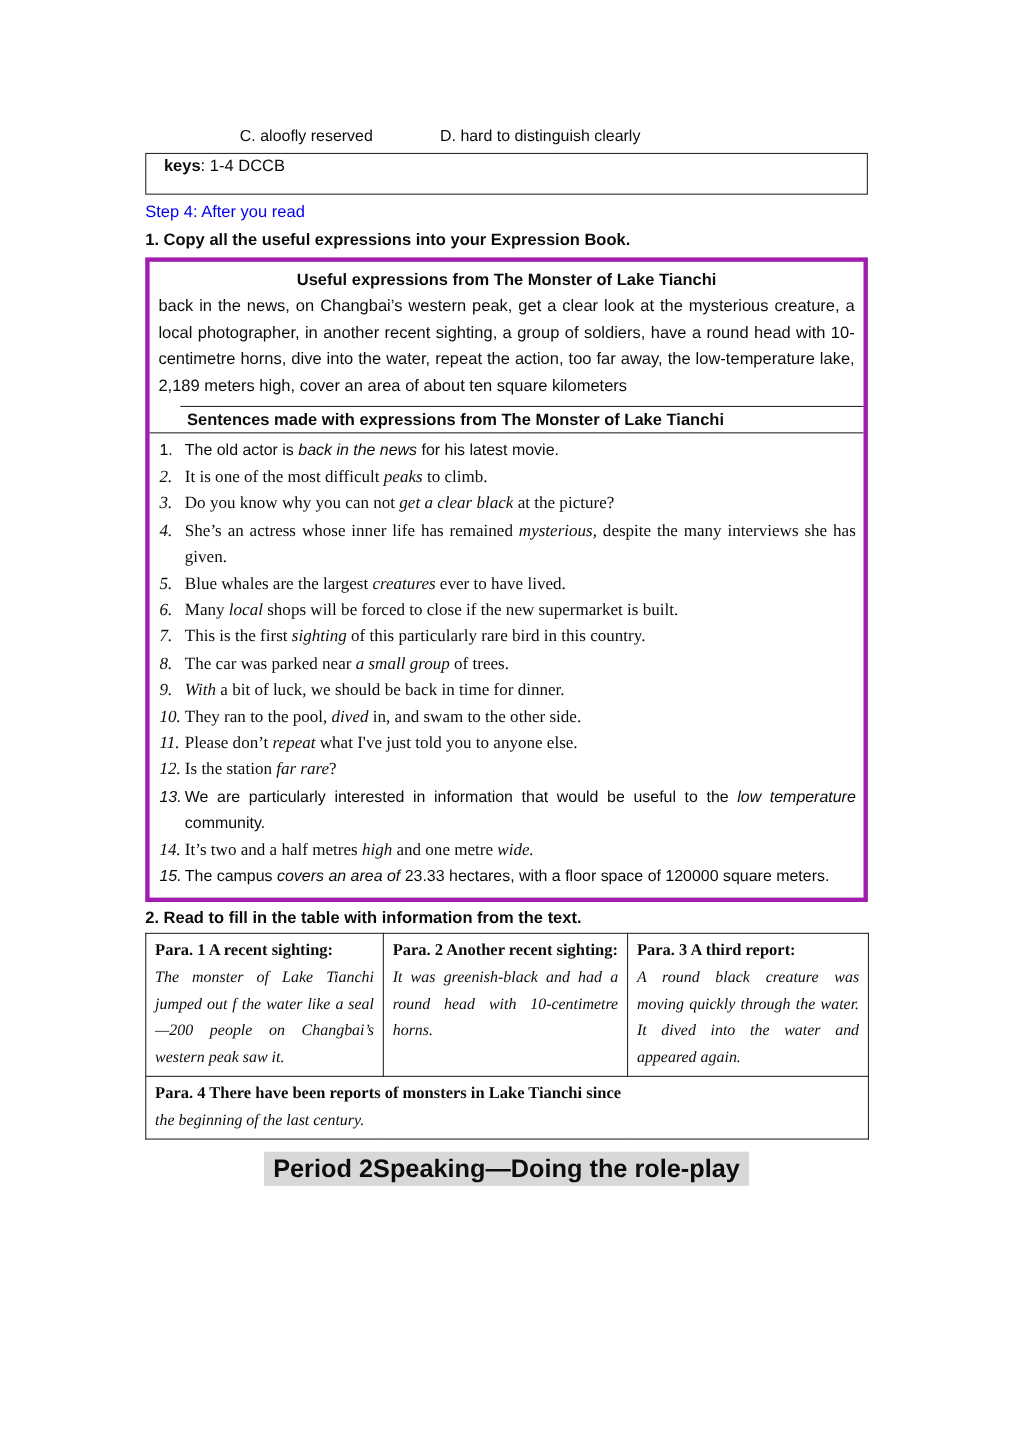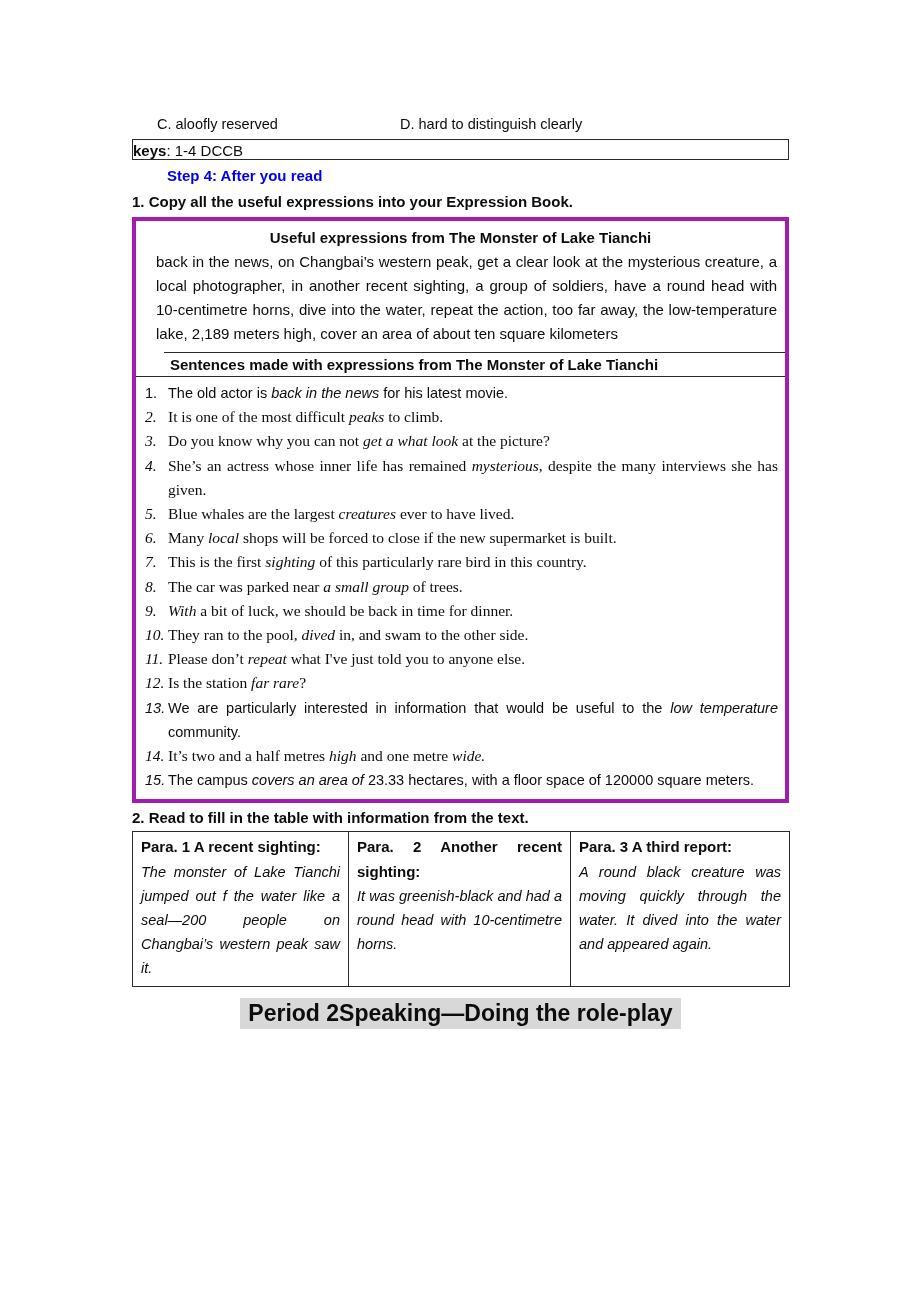--- a/index.html
+++ b/index.html
@@ -5,51 +5,51 @@
   * { margin:0; padding:0; box-sizing:border-box; }
   html,body { background:#ffffff; }
   body {
     width:920px; height:1302px; position:relative; overflow:hidden;
     font-family:"Liberation Sans", sans-serif; color:#0c0c0c;
   }
   .content { position:absolute; left:132px; top:0; width:657px; }
 
   
   .options { margin-top:116px; display:flex; font-size:14.5px; line-height:16px; }
-  .opt-c { margin-left:25px; width:243px; }
+  .opt-c { margin-left:25px; width:243px;text-align:center; }
 
   
   .keys-box {
-    margin-top:7px; border:1px solid #2b2b2b; padding:2px 0;
-    font-size:15px; line-height:18px; height:21px;
+    margin-top:7px; border:1px solid #2b2b2b; padding:2px 16px;
+    font-size:15px; line-height:18px; height:38px;
   }
   .keys-box b { font-weight:bold; }
 
-  .step-heading { margin-top:7px; font-weight:bold; font-size:15px; color:var(--blue,#0000ee); line-height:18px;margin-left:35px; }
+  .step-heading { margin-top:7px; font-weight:normal; font-size:15px; color:var(--blue,#0000ee); line-height:18px; }
   .task-heading { margin-top:8px; font-weight:bold; font-size:15px; line-height:18px; }
 
   
   .big-box { margin-top:6px; border:4px solid #a21caf; }
   .expr-cell { padding:5px 8px 6px 8px; }
   .expr-title { text-align:center; font-weight:bold; font-size:15px; line-height:24px; }
-  .expr-body { text-align:justify; font-size:15px; line-height:24px;margin-left:12px; }
+  .expr-body { text-align:justify; font-size:15px; line-height:24px; }
 
   .sent-header { border-top:1px solid #2b2b2b; padding:2px 6px; font-weight:bold; font-size:15px; line-height:19px;margin-left:28px; }
 
   .sent-list { border-top:1px solid #2b2b2b; padding:4px 6px 7px 4px; }
   .sent-row { display:flex; line-height:24.2px; }
   .sent-row.serif { font-family:"Liberation Serif", serif; font-size:15.5px; }
   .sent-row.sans { font-family:"Liberation Sans", sans-serif; font-size:14.5px; }
   .sent-num { flex:0 0 28px; padding-left:5px; }
   .sent-num.it { font-style:italic; }
   .sent-text { flex:1; text-align:justify; padding-right:1px; }
   em { font-style:italic; }
 
   
-  .para-table { margin-top:4px; width:657px; border-collapse:collapse; table-layout:fixed; }
+  .para-table { margin-top:4px; width:657px; border-collapse:collapse; table-layout:fixed;font-family:Liberation Serif, serif; }
   .para-table td { border:1px solid #2b2b2b; vertical-align:top; }
   .para-cell { padding:3px 8px 5px 8px; }
   .cell-title { font-weight:bold; font-size:15px; line-height:24.2px; text-align:justify; }
   .cell-body { font-style:italic; font-size:14.5px; line-height:24.2px; text-align:justify; }
   .wide-cell { padding:3px 8px 4px 8px; }
   .wide-bold { font-weight:bold; font-size:15px; line-height:24.2px; }
   .wide-bold .not-bold { font-weight:normal; }
   .wide-italic { font-style:italic; font-size:14.5px; line-height:24.2px; }
 
   
@@ -86,21 +86,21 @@
         <div class="sent-row sans">
           <span class="sent-num">1.</span>
           <span class="sent-text"><span>The old actor is </span><em>back in the news</em><span> for his latest movie.</span></span>
         </div>
         <div class="sent-row serif">
           <span class="sent-num it">2.</span>
           <span class="sent-text"><span>It is one of the most difficult </span><em>peaks</em><span> to climb.</span></span>
         </div>
         <div class="sent-row serif">
           <span class="sent-num it">3.</span>
-          <span class="sent-text"><span>Do you know why you can not </span><em>get a what look</em><span> at the picture?</span></span>
+          <span class="sent-text"><span>Do you know why you can not </span><em>get a clear black</em><span> at the picture?</span></span>
         </div>
         <div class="sent-row serif">
           <span class="sent-num it">4.</span>
           <span class="sent-text"><span>She’s an actress whose inner life has remained </span><em>mysterious,</em><span> despite the many interviews she has given.</span></span>
         </div>
         <div class="sent-row serif">
           <span class="sent-num it">5.</span>
           <span class="sent-text"><span>Blue whales are the largest </span><em>creatures</em><span> ever to have lived.</span></span>
         </div>
         <div class="sent-row serif">
@@ -162,20 +162,26 @@
           </td>
           <td class="para-cell">
             <div class="cell-title">Para. 2 Another recent sighting:</div>
             <div class="cell-body">It was greenish-black and had a round head with 10-centimetre horns.</div>
           </td>
           <td class="para-cell">
             <div class="cell-title">Para. 3 A third report:</div>
             <div class="cell-body">A round black creature was moving quickly through the water. It dived into the water and appeared again.</div>
           </td>
         </tr>
+      <tr>
+        <td colspan="3" class="wide-cell">
+          <div class="wide-bold">Para. 4 There have been reports of monsters in Lake Tianchi since</div>
+          <div class="wide-italic">the beginning of the last century.</div>
+        </td>
+      </tr>
     </tbody>
   </table>
 
   <div class="period-line">
     <span class="period-inner">
       <span class="period-label">Period 2</span><span>Speaking—Doing the role-play</span>
     </span>
   </div>
 
 </div>

